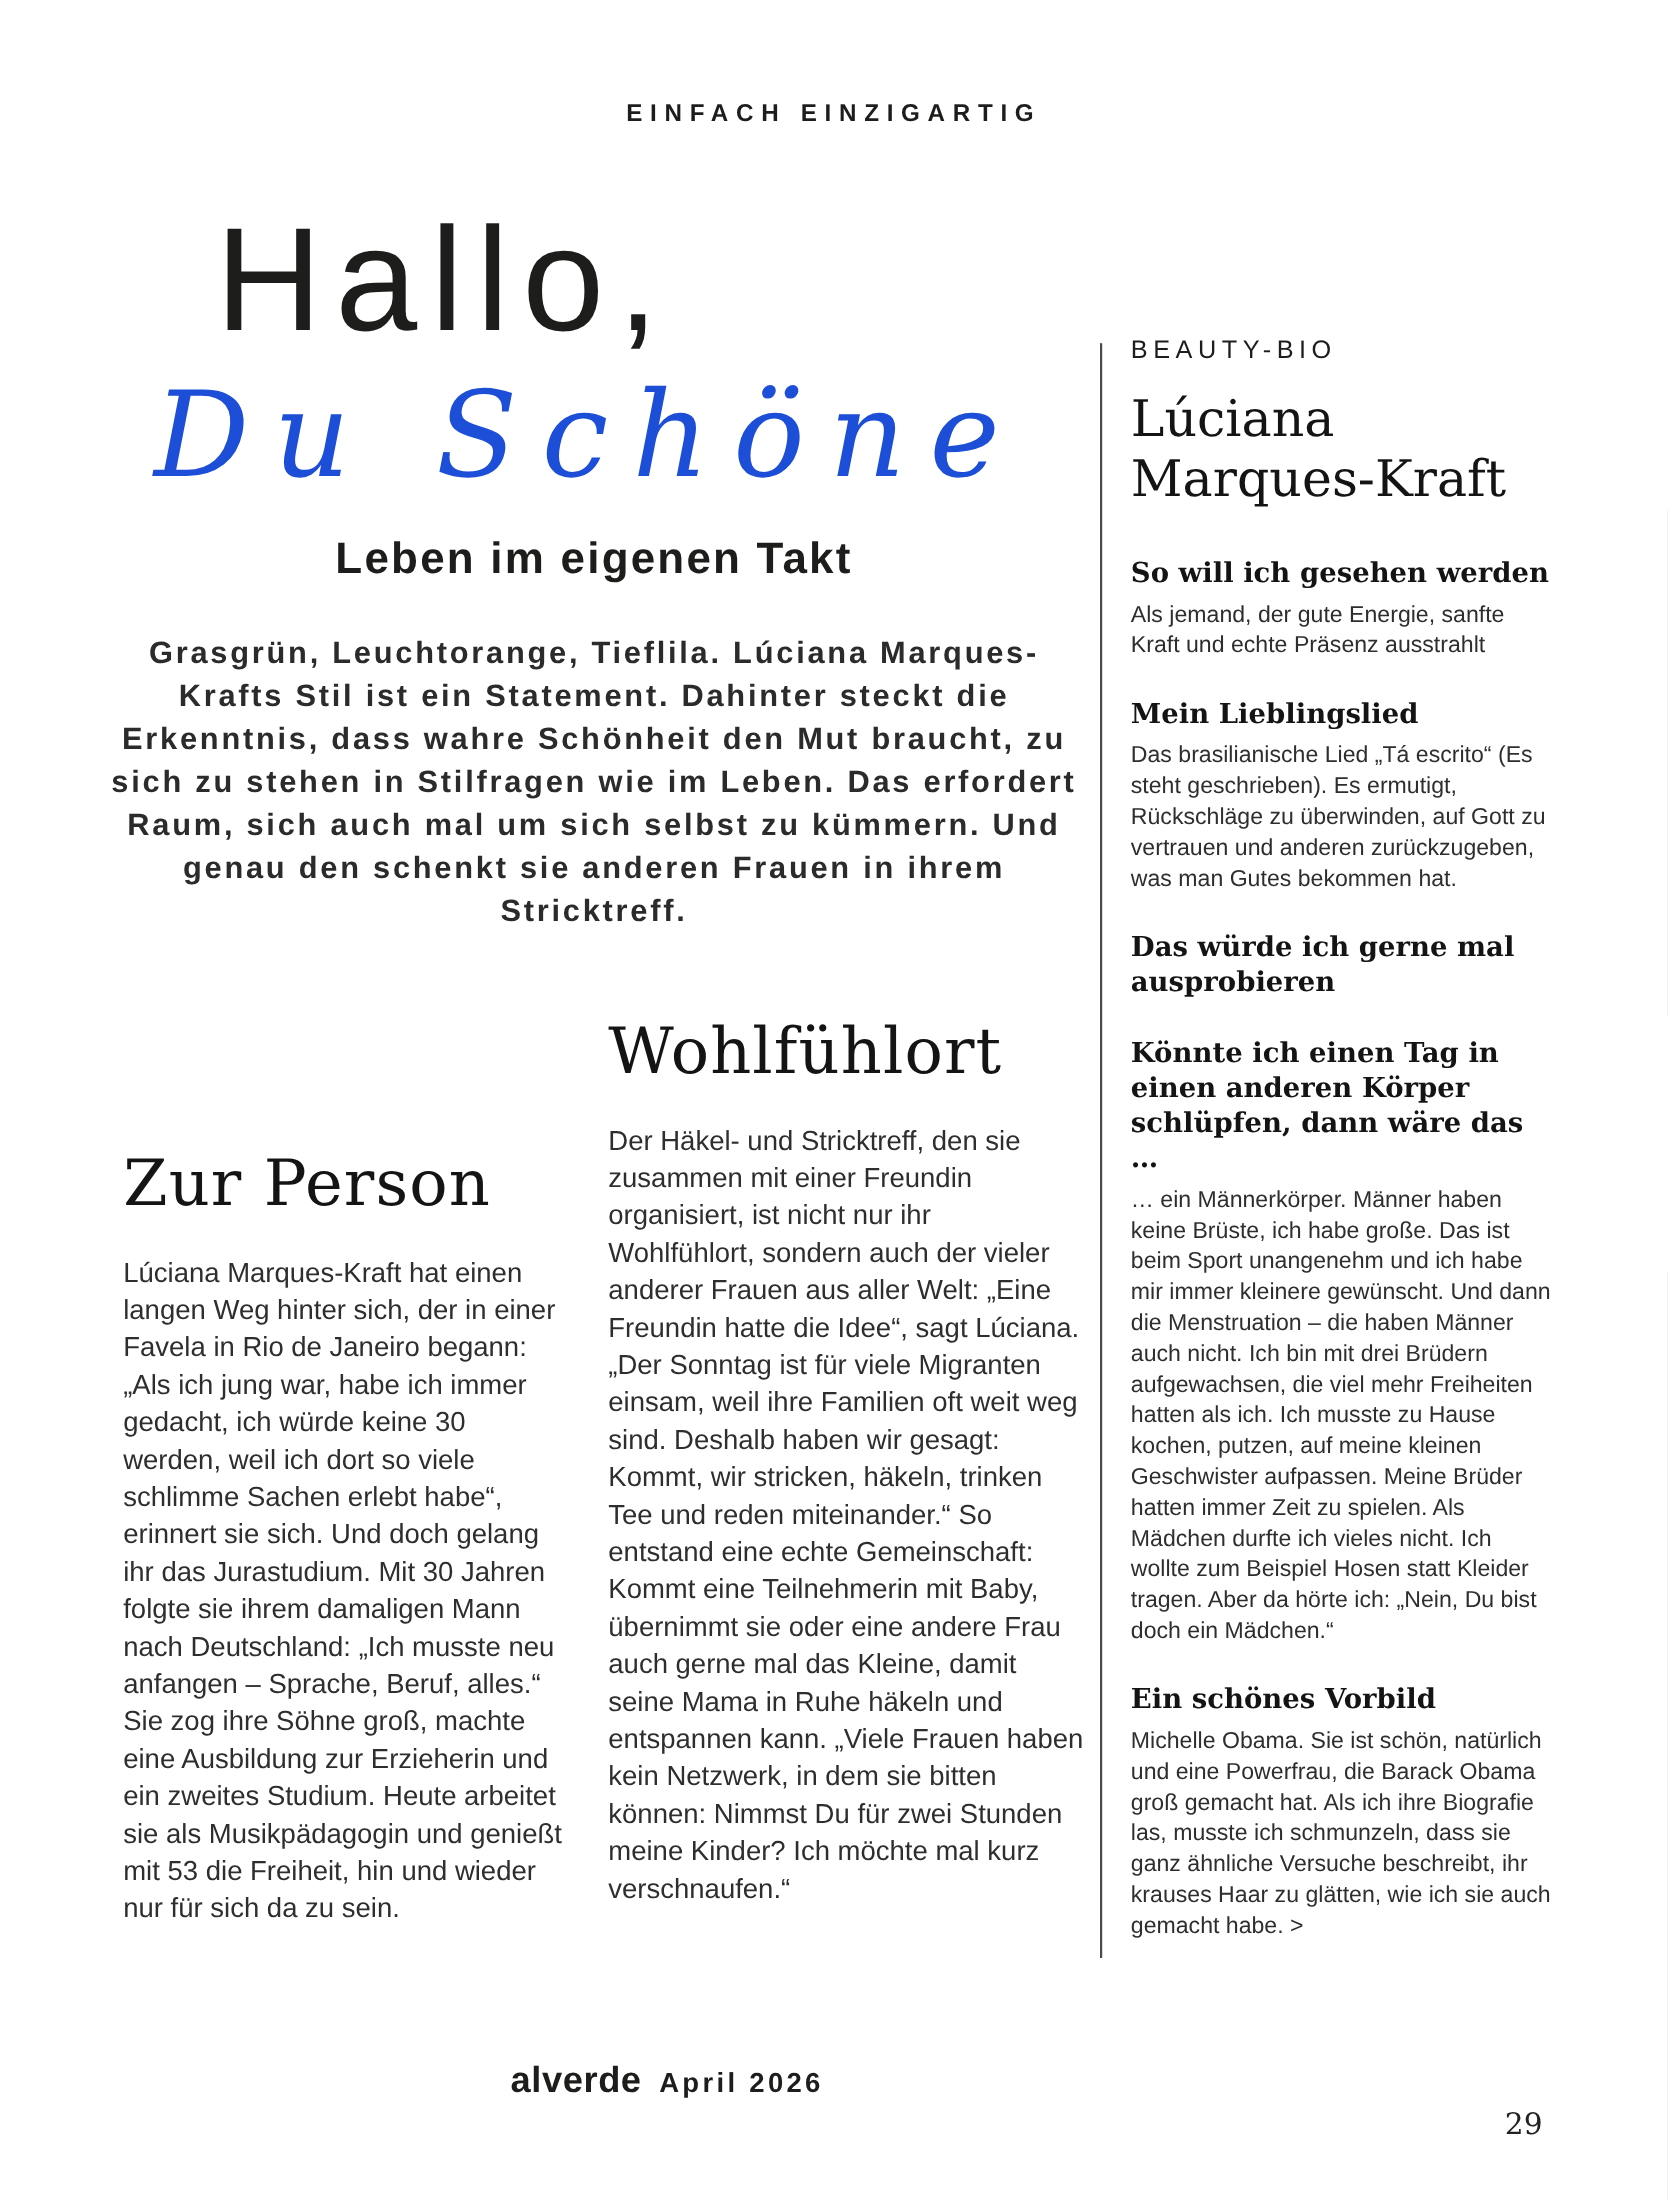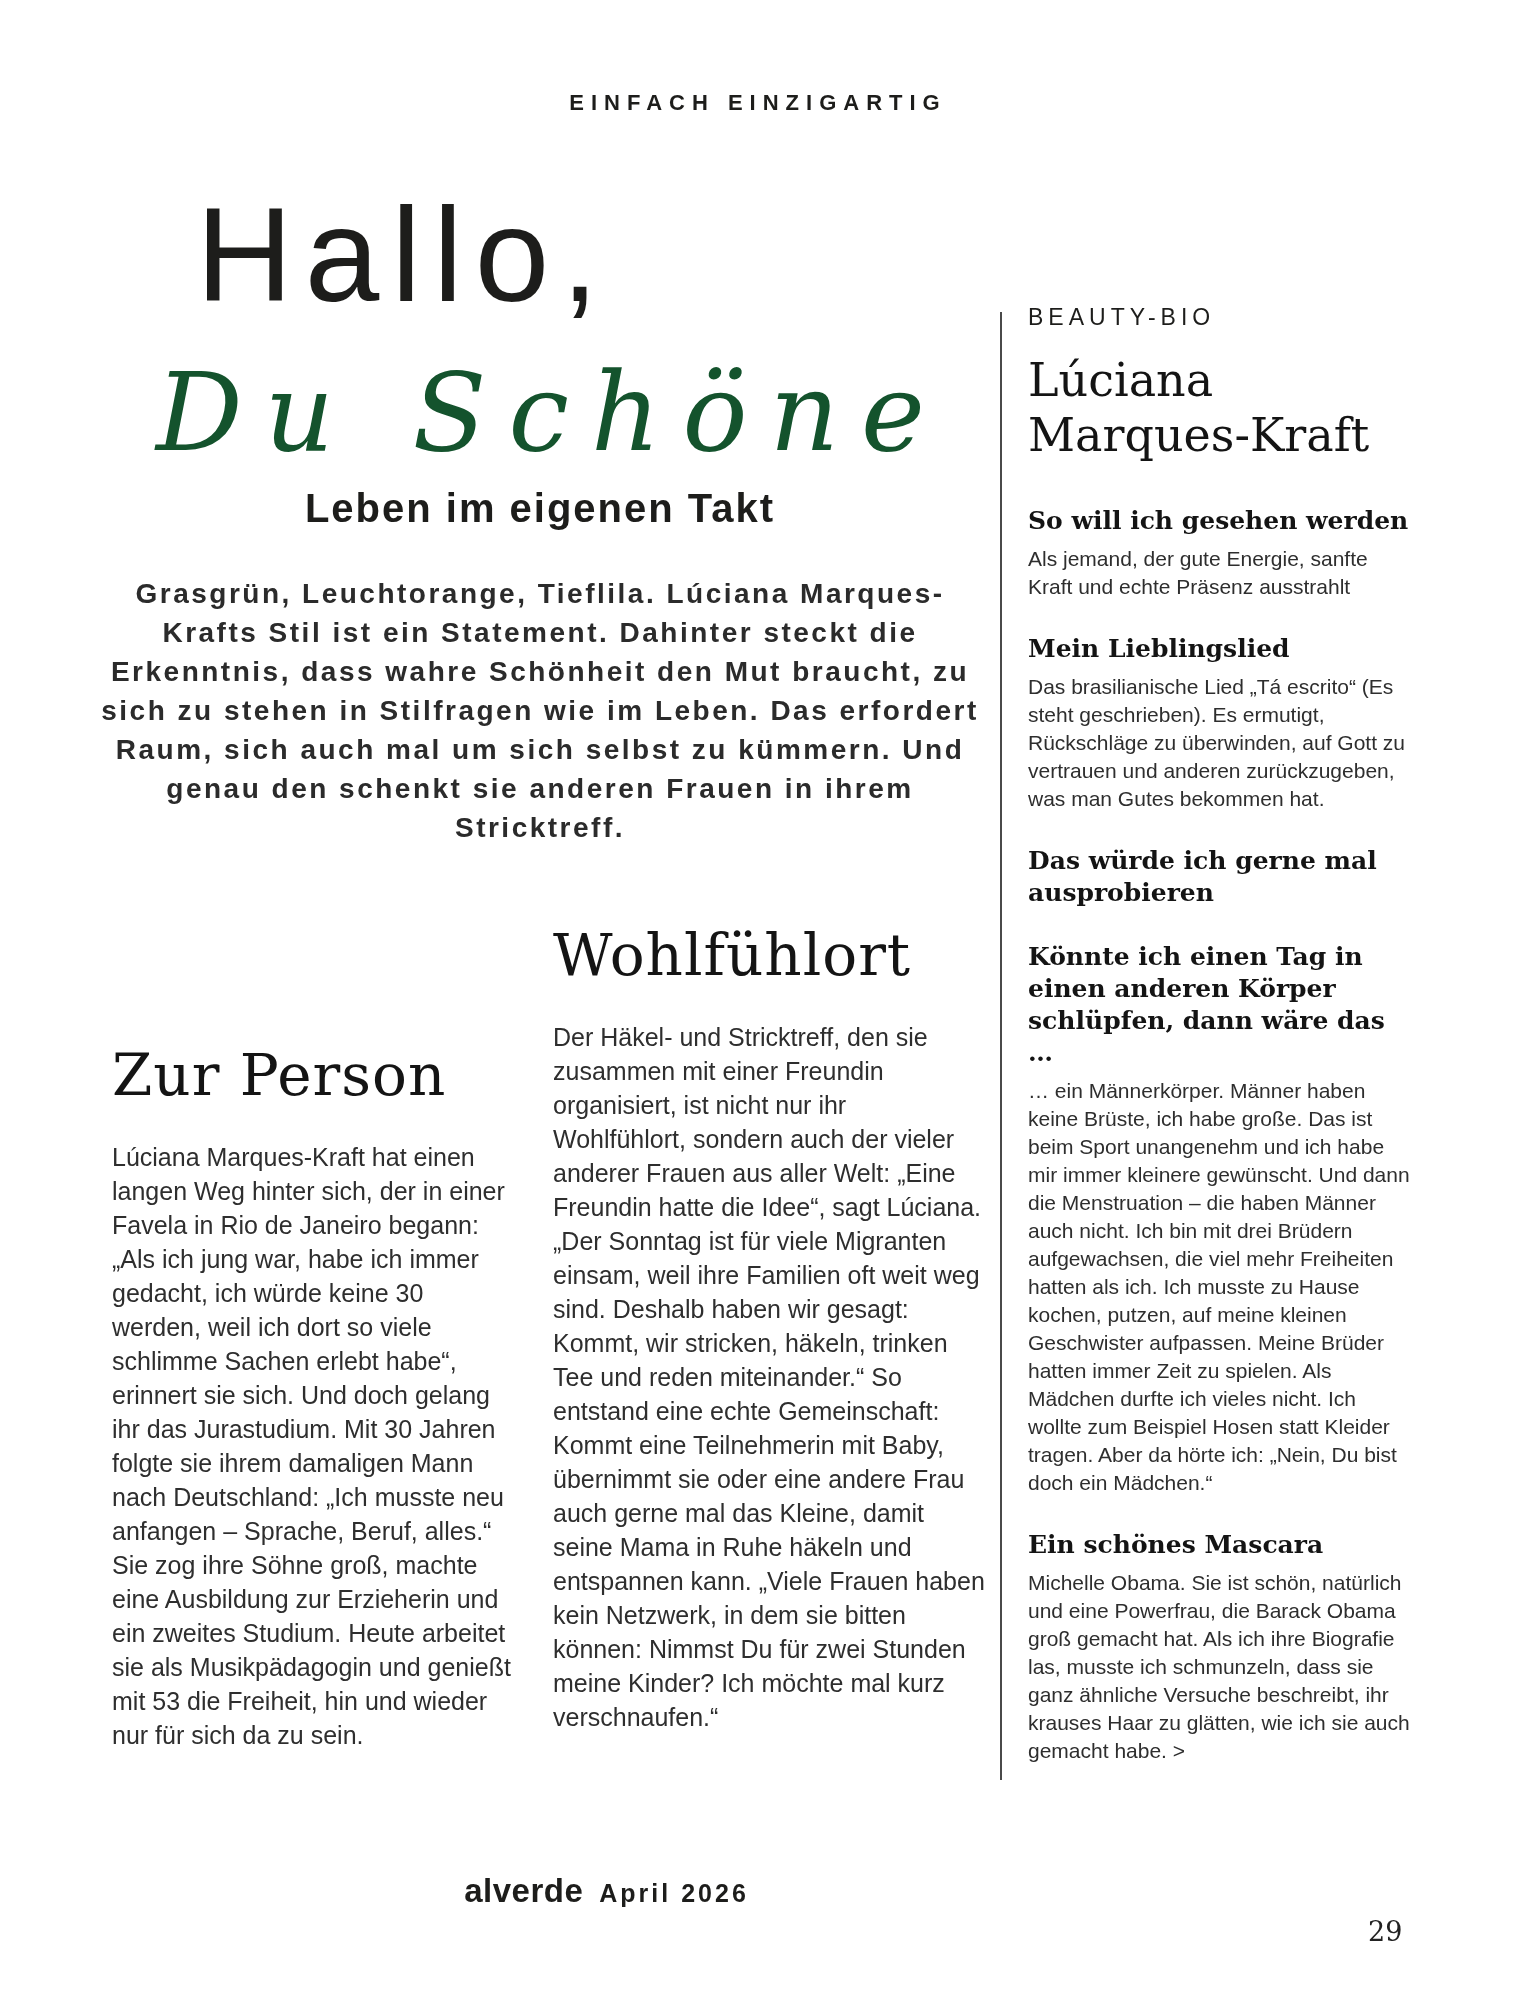--- a/index.html
+++ b/index.html
@@ -33,27 +33,27 @@
     font-family: "Liberation Sans", sans-serif;
     font-weight: 400;
     font-size: 134px;
     letter-spacing: 12px;
     color: #1d1d1b;
     line-height: 1;
   }
   .du-schoene {
     position: absolute;
     top: 338px; left: 140px;
-    margin: 16px;
+    margin: 0;
     font-family: "DejaVu Serif", serif;
     font-style: italic;
     font-weight: 400;
     font-size: 108px;
     letter-spacing: 22px;
-    color: #14532d;
+    color: #1d4ed8;
     line-height: 1.1;
     white-space: nowrap;
   }
   .subtitle {
     position: absolute;
     top: 486px; left: 0; width: 1080px;
     text-align: center;
     font-size: 40px;
     font-weight: 700;
     letter-spacing: 2px;
@@ -202,21 +202,21 @@
     <div class="sb-section">
       <h3>Das würde ich gerne mal ausprobieren</h3>
     </div>
 
     <div class="sb-section">
       <h3>Könnte ich einen Tag in einen anderen Körper schlüpfen, dann wäre das …</h3>
       <p>… ein Männerkörper. Männer haben keine Brüste, ich habe große. Das ist beim Sport unangenehm und ich habe mir immer kleinere gewünscht. Und dann die Menstruation – die haben Männer auch nicht. Ich bin mit drei Brüdern aufgewachsen, die viel mehr Freiheiten hatten als ich. Ich musste zu Hause kochen, putzen, auf meine kleinen Geschwister aufpassen. Meine Brüder hatten immer Zeit zu spielen. Als Mädchen durfte ich vieles nicht. Ich wollte zum Beispiel Hosen statt Kleider tragen. Aber da hörte ich: „Nein, Du bist doch ein Mädchen.“</p>
     </div>
 
     <div class="sb-section">
-      <h3>Ein schönes Mascara</h3>
+      <h3>Ein schönes Vorbild</h3>
       <p>Michelle Obama. Sie ist schön, natürlich und eine Powerfrau, die Barack Obama groß gemacht hat. Als ich ihre Biografie las, musste ich schmunzeln, dass sie ganz ähnliche Versuche beschreibt, ihr krauses Haar zu glätten, wie ich sie auch gemacht habe. &gt;</p>
     </div>
   </aside>
 
   <footer>
     <div class="footer-center">
       <span class="brand">alverde</span><span class="issue">April 2026</span>
     </div>
     <div class="page-number">29</div>
   </footer>

